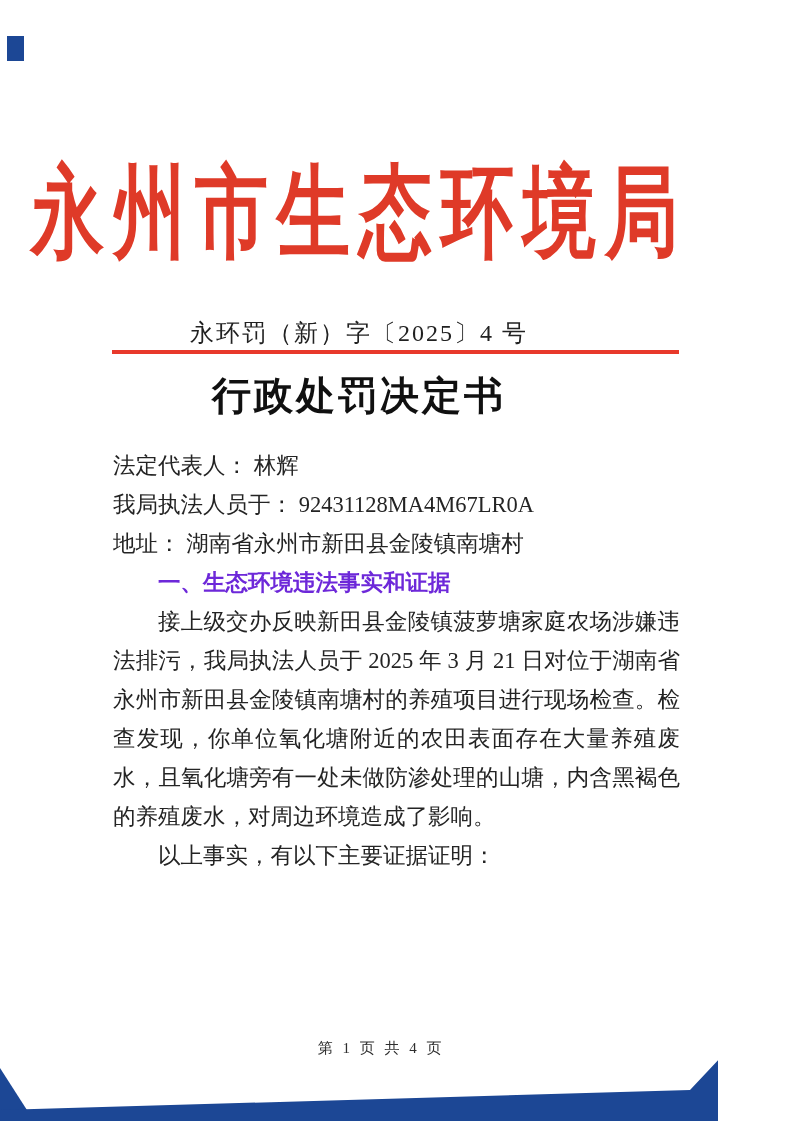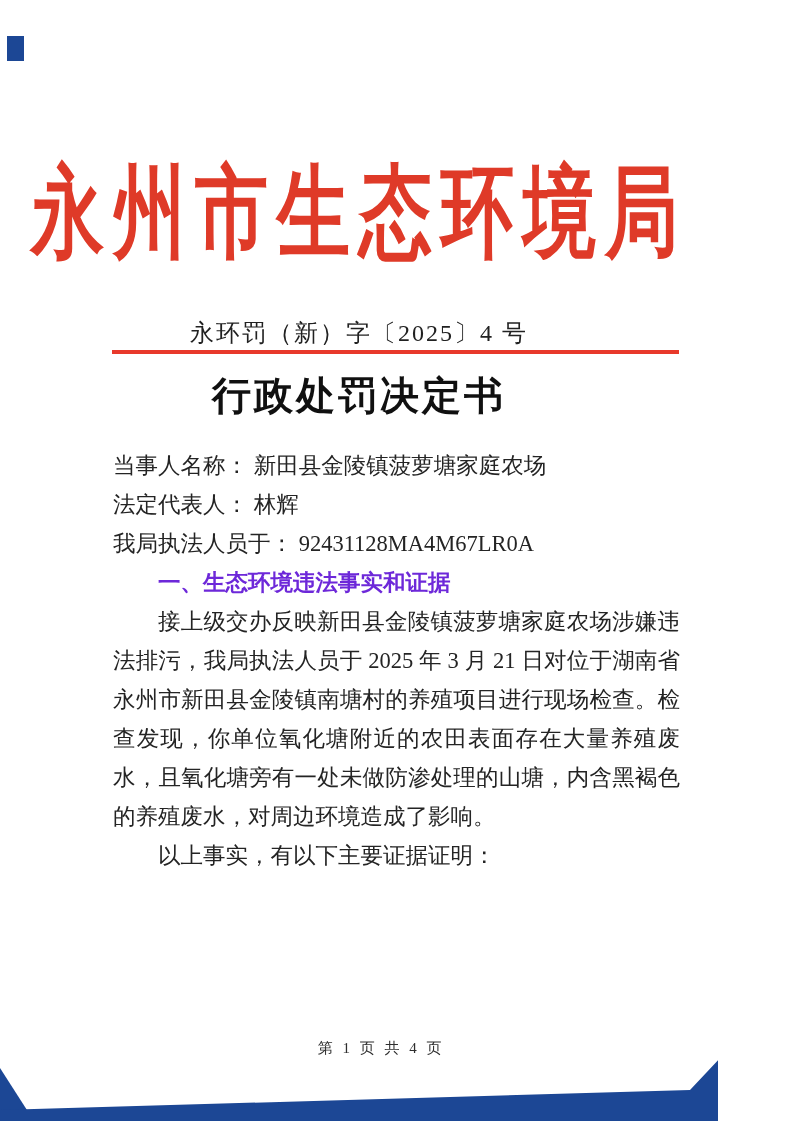--- a/index.html
+++ b/index.html
@@ -130,23 +130,23 @@
 
   <h1 class="letterhead" style="color: rgb(223, 58, 40);">永州市生态环境局</h1>
 
   <div class="doc-number">永环罚（新）字〔2025〕4 号</div>
 
   <div class="red-rule" style="background: rgb(232, 57, 43);"></div>
 
   <h2 class="doc-title">行政处罚决定书</h2>
 
   <div class="body-block" style="color: rgb(36, 36, 36);">
-    <p class="info-line">当事人名称： 新田县金陵镇菠萝塘家庭农场</p>
     <p class="info-line">法定代表人： 林辉</p>
     <p class="info-line">我局执法人员于： 92431128MA4M67LR0A</p>
+    <p class="info-line">地址： 湖南省永州市新田县金陵镇南塘村</p>
     <p class="section-heading">一、生态环境违法事实和证据</p>
     <p class="para">接上级交办反映新田县金陵镇菠萝塘家庭农场涉嫌违法排污，我局执法人员于 2025 年 3 月 21 日对位于湖南省永州市新田县金陵镇南塘村的养殖项目进行现场检查。检查发现，你单位氧化塘附近的农田表面存在大量养殖废水，且氧化塘旁有一处未做防渗处理的山塘，内含黑褐色的养殖废水，对周边环境造成了影响。</p>
     <p class="para">以上事实，有以下主要证据证明：</p>
   </div>
 
   <div class="page-footer">第 1 页 共 4 页</div>
 
 </div>
 
 </body></html>

